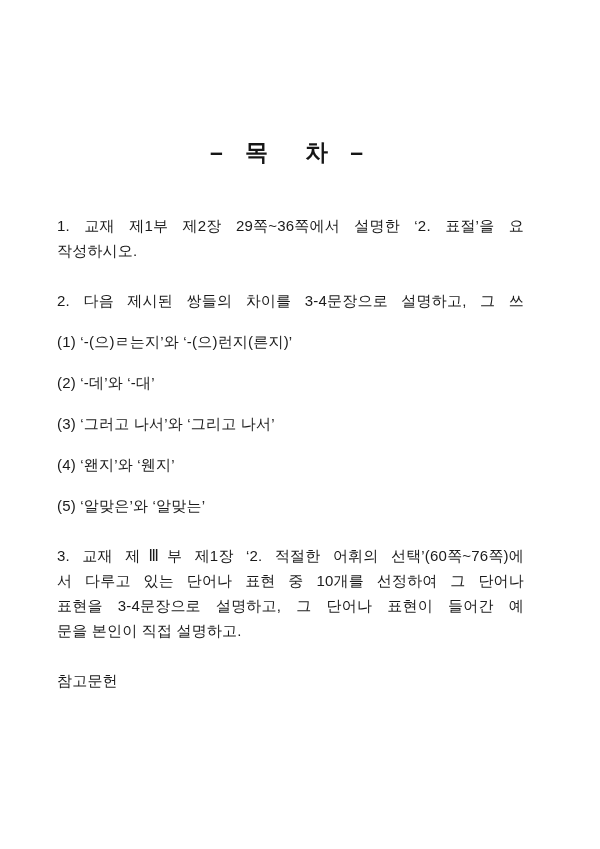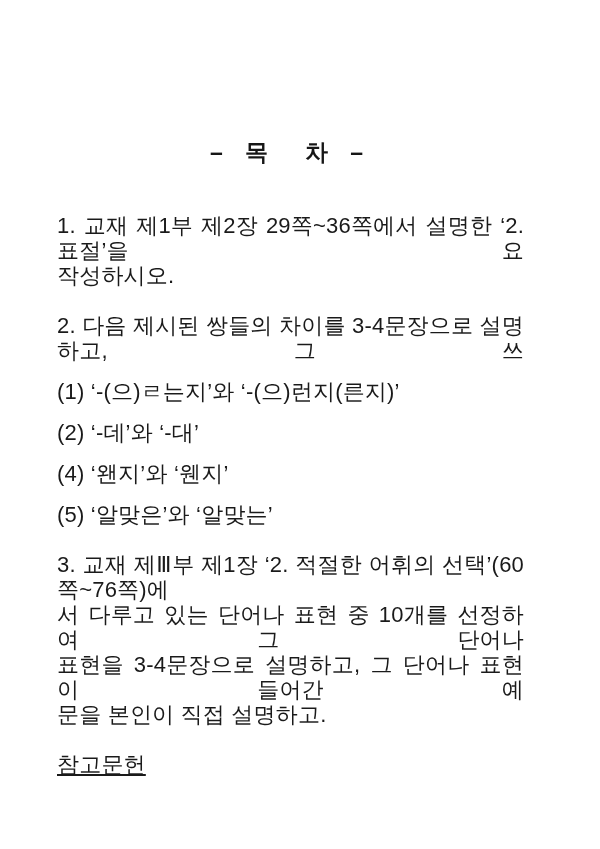--- a/index.html
+++ b/index.html
@@ -17,23 +17,23 @@
   .doc-title {
     font-size: 23px;
     font-weight: bold;
     text-align: center;
     letter-spacing: 8px;
     white-space: pre;
     margin-bottom: 45px;
     color: #161616;
   }
   .para { margin-bottom: 25px; }
-  .para:last-child { margin-bottom: 16px; text-decoration: underline; }
+  .para:last-child { margin-bottom: 16px; }
   .line {
-    font-size: 22px;
+    font-size: 15px;
     line-height: 25px;
     letter-spacing: 0.2px;
     white-space: normal;
   }
   .just {
     text-align: justify;
     text-align-last: justify;
   }
   .pair-list .line { text-align: left; margin-top: 16px; }
 </style>
@@ -47,20 +47,21 @@
   <div class="para">
     <div class="line just">1. 교재 제1부 제2장 29쪽~36쪽에서 설명한 ‘2. 표절’을 요</div>
     <div class="line">작성하시오.</div>
   </div>
 
   <div class="para">
     <div class="line just">2. 다음 제시된 쌍들의 차이를 3-4문장으로 설명하고, 그 쓰</div>
     <div class="pair-list">
       <div class="line">(1) ‘-(으)ㄹ는지’와 ‘-(으)런지(른지)’</div>
       <div class="line">(2) ‘-데’와 ‘-대’</div>
+      <div class="line">(3) ‘그러고 나서’와 ‘그리고 나서’</div>
       <div class="line">(4) ‘왠지’와 ‘웬지’</div>
       <div class="line">(5) ‘알맞은’와 ‘알맞는’</div>
     </div>
   </div>
 
   <div class="para">
     <div class="line just">3. 교재 제Ⅲ부 제1장 ‘2. 적절한 어휘의 선택’(60쪽~76쪽)에</div>
     <div class="line just">서 다루고 있는 단어나 표현 중 10개를 선정하여 그 단어나</div>
     <div class="line just">표현을 3-4문장으로 설명하고, 그 단어나 표현이 들어간 예</div>
     <div class="line">문을 본인이 직접 설명하고.</div>

